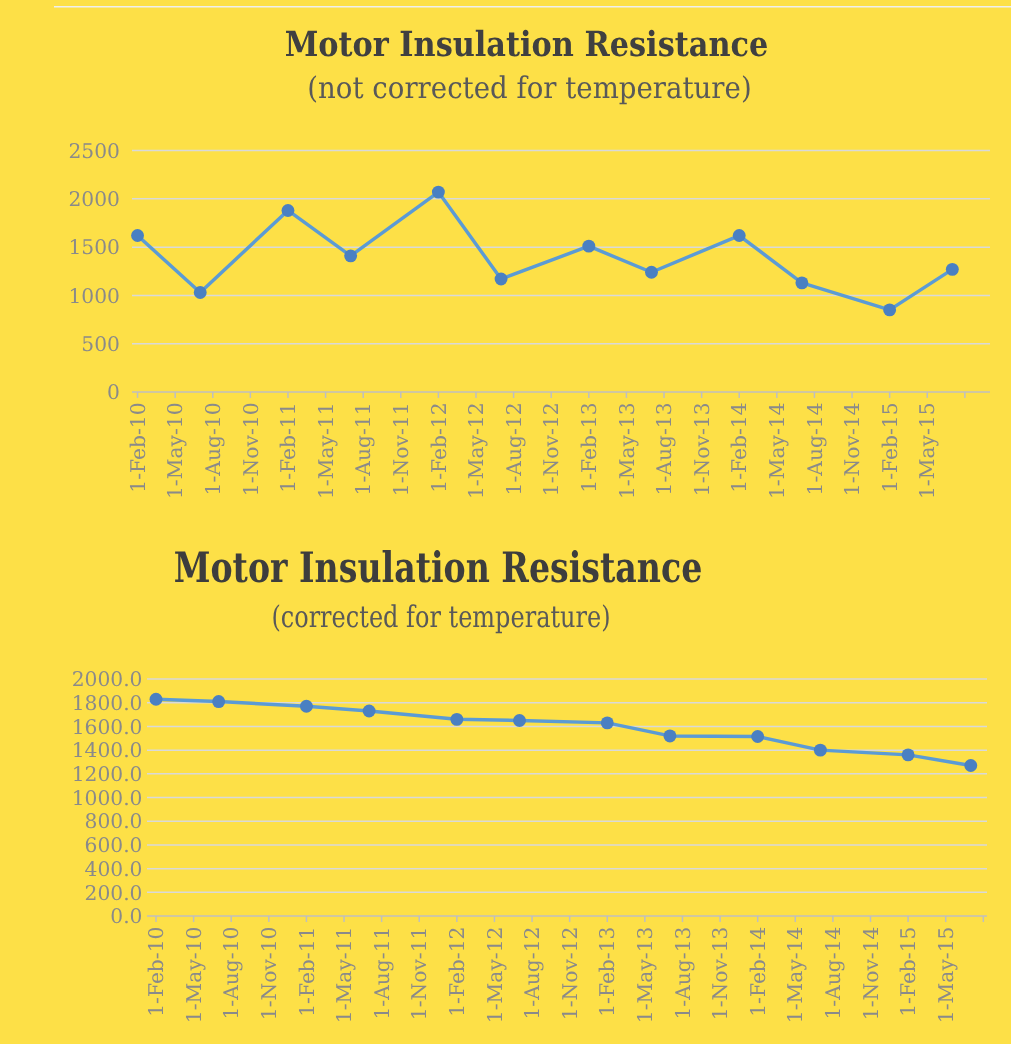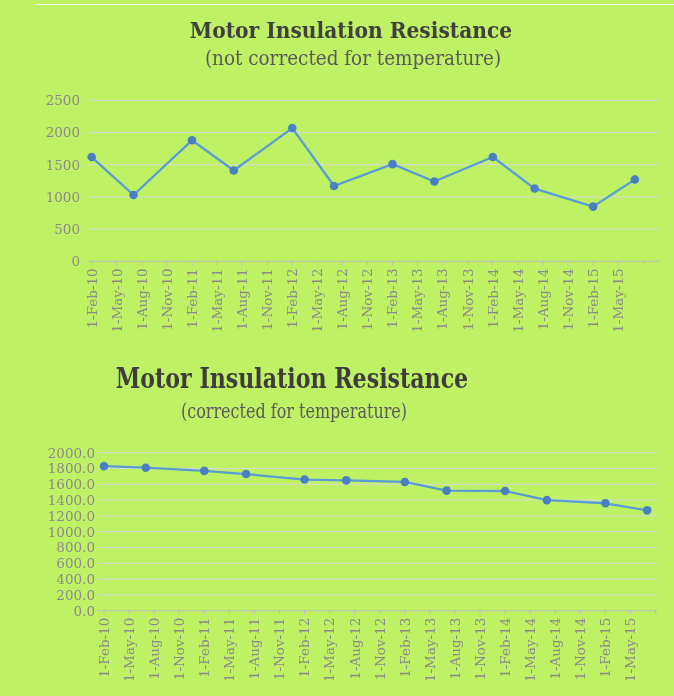--- a/index.html
+++ b/index.html
@@ -1,18 +1,18 @@
 <!DOCTYPE html>
 <html><head>
 <meta charset="utf-8">
 <style>
   html,body{margin:0;padding:0;background:#ffffff;}
   body{width:674px;height:696px;position:relative;overflow:hidden;
        font-family:"DejaVu Serif","Liberation Serif",serif;}
-  .page{position:absolute;inset:0;background:#bef264;}
+  .page{position:absolute;inset:0;background:#fde047;}
   .edge{position:absolute;top:4px;left:36px;width:638px;height:1px;background:#efefef;}
   .title,.subtitle{position:absolute;text-align:center;white-space:nowrap;}
   .title{font-weight:bold;color:#404040;}
   .subtitle{font-weight:normal;color:#595959;}
   .t1{left:101px;width:500px;top:16px;font-size:23px;transform:scaleX(0.88);}
   .s1{left:103px;width:500px;top:46px;font-size:20px;transform:scaleX(0.92);}
   .t2{left:42px;width:500px;top:362px;font-size:28px;transform:scaleX(0.79);color:#3d3d3d;}
   .s2{left:44px;width:500px;top:399px;font-size:20px;transform:scaleX(0.80);}
   #chart-canvas{position:absolute;left:0;top:0;}
   svg text{font-family:"DejaVu Serif","Liberation Serif",serif;}

